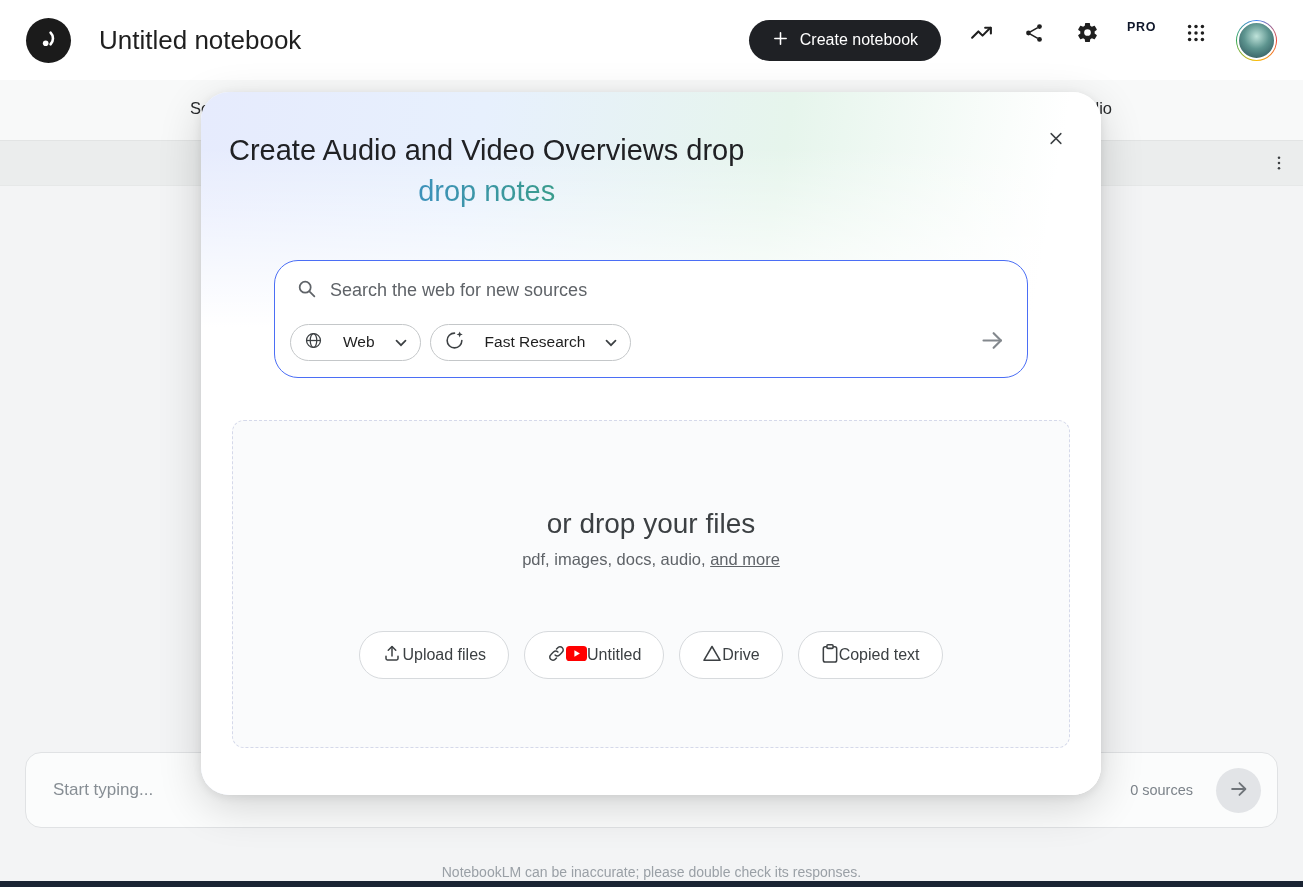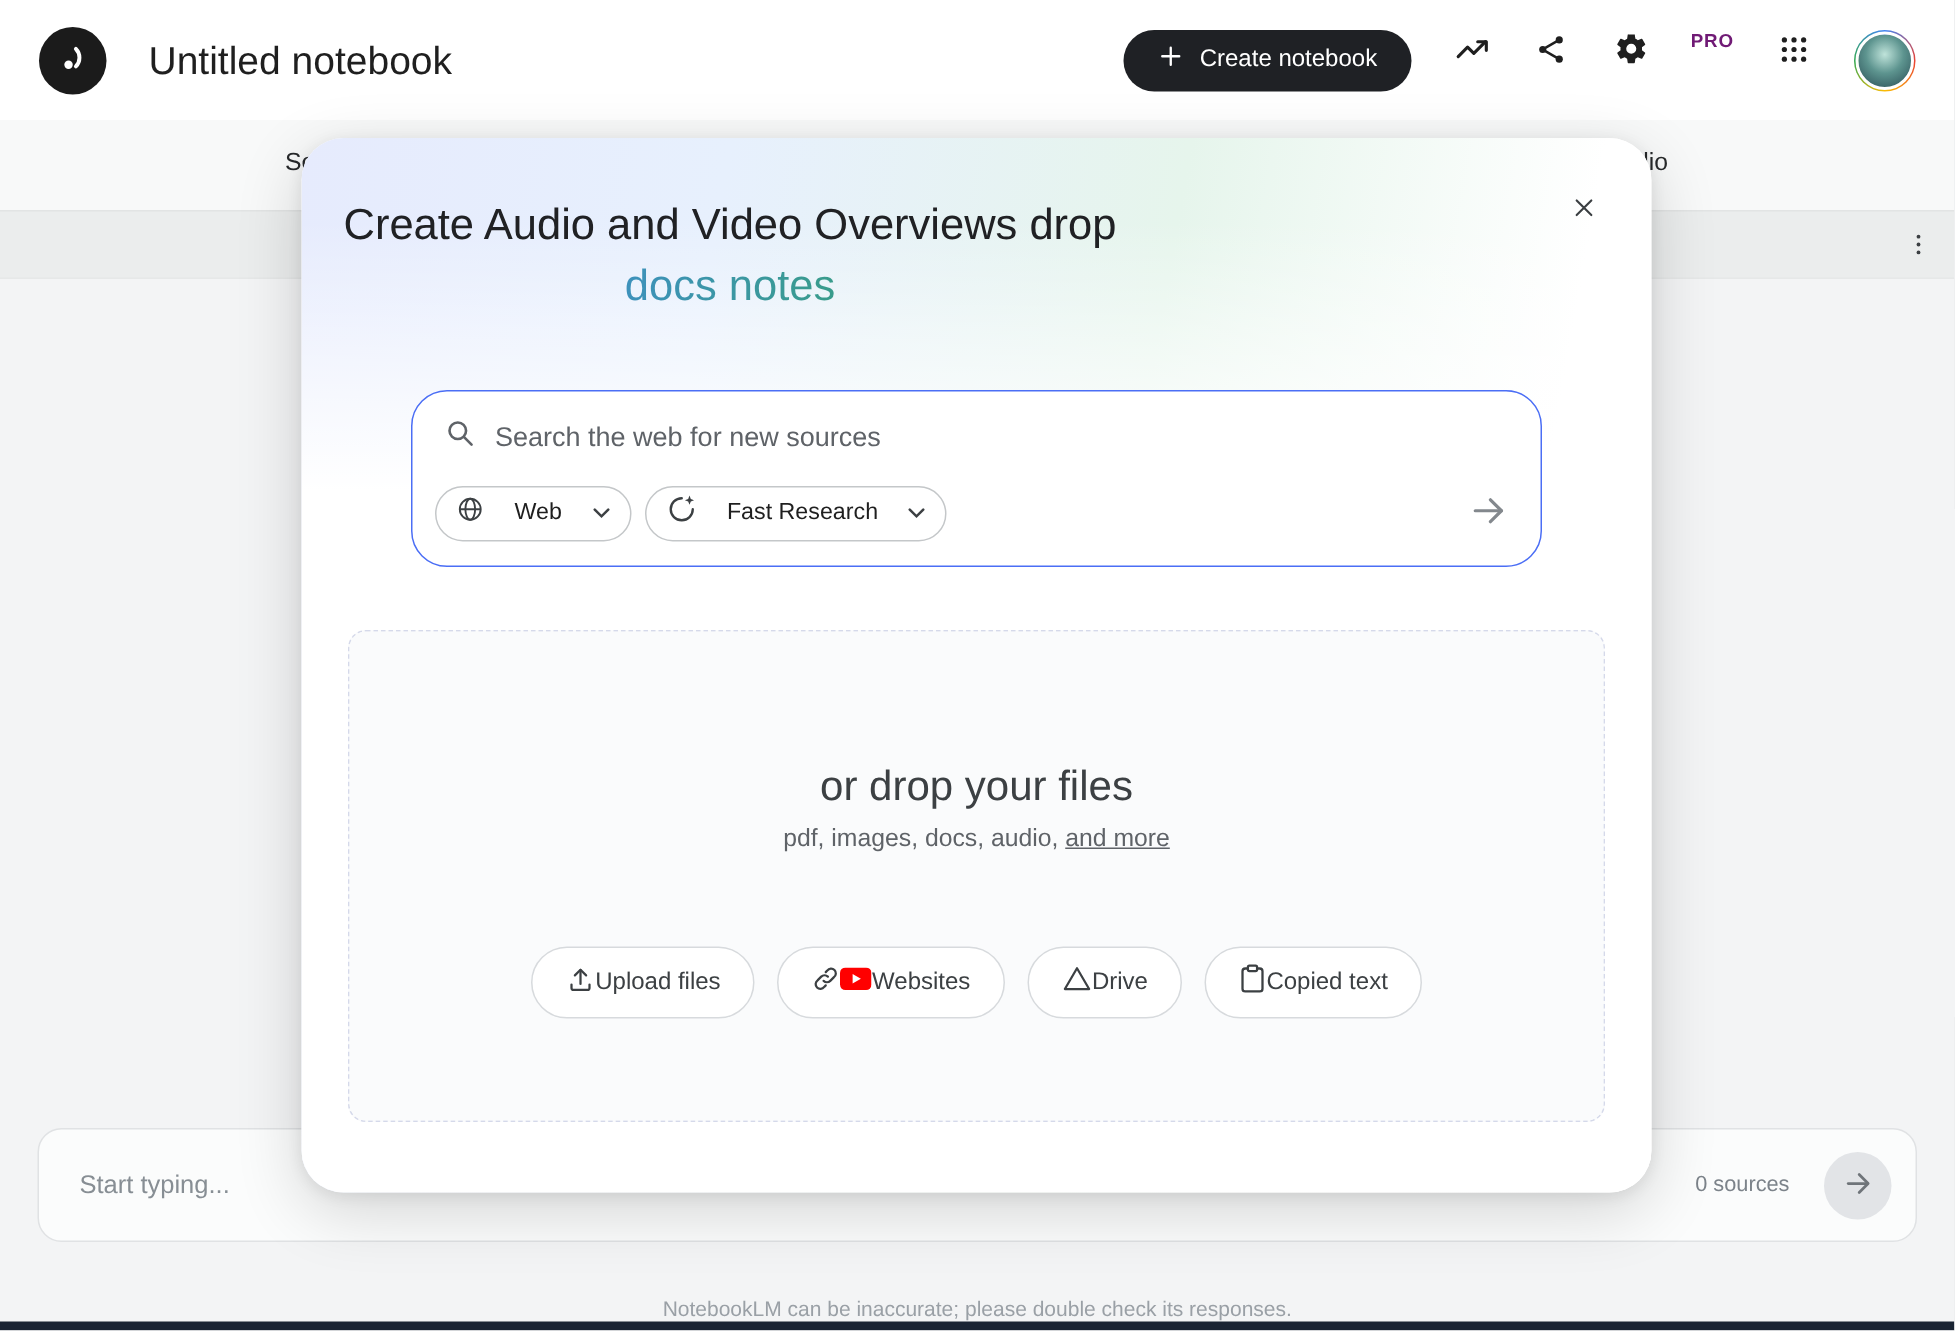--- a/index.html
+++ b/index.html
@@ -10,21 +10,21 @@
   .topbar{position:absolute;top:0;left:0;width:100%;height:80px;background:#fff;
           display:flex;align-items:center;padding:10px 26px;box-sizing:border-box;z-index:5;}
   .logo{width:45px;height:45px;border-radius:50%;background:#1b1b1b;display:flex;
         align-items:center;justify-content:center;margin-right:28px;flex:0 0 auto;cursor:pointer;}
   .nb-title{font-size:26px;color:#1f1f1f;cursor:text;}
   .topbar-right{margin-left:auto;display:flex;align-items:flex-start;gap:27px;}
   .create-btn{height:41px;border-radius:21px;background:#1f2125;color:#fff;border:none;
               display:flex;align-items:center;gap:11px;padding:0 23px;font-size:16px;
               font-family:inherit;font-weight:500;cursor:pointer;}
   .icon-btn{width:26px;height:26px;display:flex;align-items:center;justify-content:center;cursor:pointer;}
-  .pro{font-size:12.5px;font-weight:600;color:#701a75;letter-spacing:.6px;}
+  .pro{font-size:12.5px;font-weight:600;color:#0f172a;letter-spacing:.6px;}
   .avatar{width:41px;height:41px;border-radius:50%;cursor:pointer;
           background:conic-gradient(#4285f4,#ea4335,#fbbc04,#34a853,#4285f4);
           display:flex;align-items:center;justify-content:center;}
   .avatar-inner{width:35px;height:35px;border-radius:50%;
           background:radial-gradient(circle at 50% 38%,#bfe3da 0%,#5d948f 45%,#274a52 100%);
           border:2px solid #fff;}
 
   
   .content-bg{position:absolute;top:80px;left:0;width:100%;height:807px;background:#f3f4f5;}
   .tabs-band{position:absolute;top:0;left:0;width:100%;height:60px;background:#f8f9f9;}
@@ -182,21 +182,21 @@
 
   <div class="modal">
     <button class="modal-close">
       <svg width="23" height="23" viewBox="0 0 24 24" fill="none" stroke="#3c4043" stroke-width="1.9" stroke-linecap="round">
           <path d="M5.5 5.5l13 13M18.5 5.5l-13 13"></path>
         </svg>
     </button>
 
     <div class="modal-heading">
       <div class="heading-line">Create Audio and Video Overviews drop</div>
-      <div class="heading-line heading-grad">docs notes</div>
+      <div class="heading-line heading-grad">drop notes</div>
     </div>
 
     <div class="searchbox">
       <div class="search-top">
         <span>
           <svg width="21" height="21" viewBox="0 0 24 24" fill="none" stroke="#5f6368" stroke-width="2">
               <circle cx="10.5" cy="10.5" r="6.3"></circle>
               <path d="M15.3 15.3 21 21" stroke-linecap="round"></path>
             </svg>
         </span>
@@ -265,21 +265,21 @@
                 <path d="M10.2 13.8a4 4 0 0 0 5.6 0l3.1-3.1a4 4 0 1 0-5.6-5.6l-1.3 1.3"></path>
                 <path d="M13.8 10.2a4 4 0 0 0-5.6 0l-3.1 3.1a4 4 0 1 0 5.6 5.6l1.3-1.3"></path>
               </svg>
           </span>
           <span>
             <svg width="21" height="15" viewBox="0 0 21 15">
                 <rect width="21" height="15" rx="3.6" fill="#ff0000"></rect>
                 <path d="M8.4 4.3v6.4l5.5-3.2z" fill="#fff"></path>
               </svg>
           </span>
-          <span>Websites</span>
+          <span>Untitled</span>
         </button>
         <button class="dz-btn">
           <span>
             <svg width="20" height="19" viewBox="0 0 24 22" fill="none" stroke="#3c4043" stroke-width="1.8" stroke-linejoin="round">
                 <path d="M12 2.6 21.7 19.2H2.3z"></path>
               </svg>
           </span>
           <span>Drive</span>
         </button>
         <button class="dz-btn">

